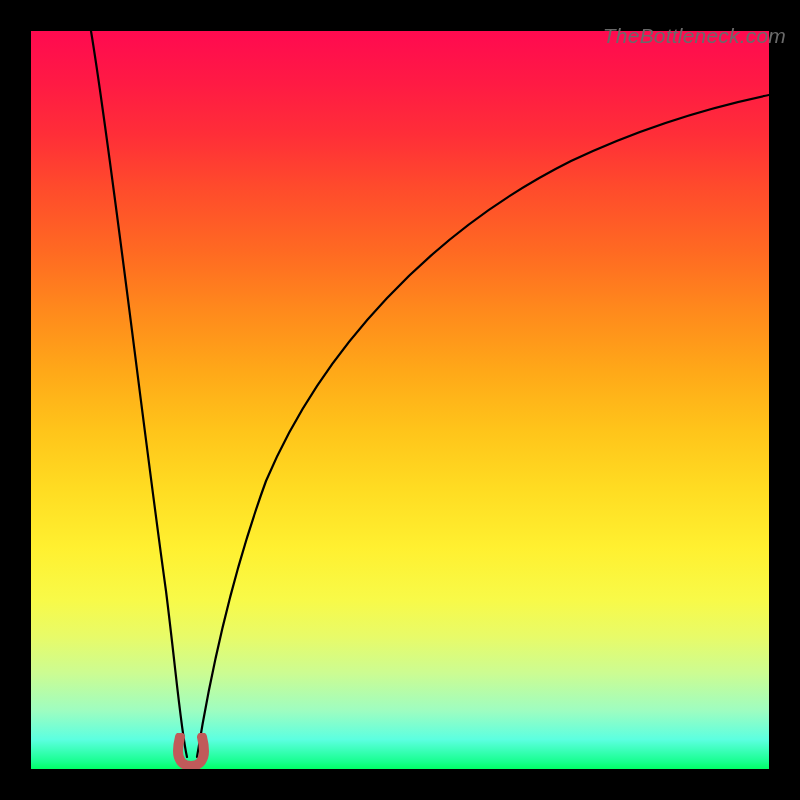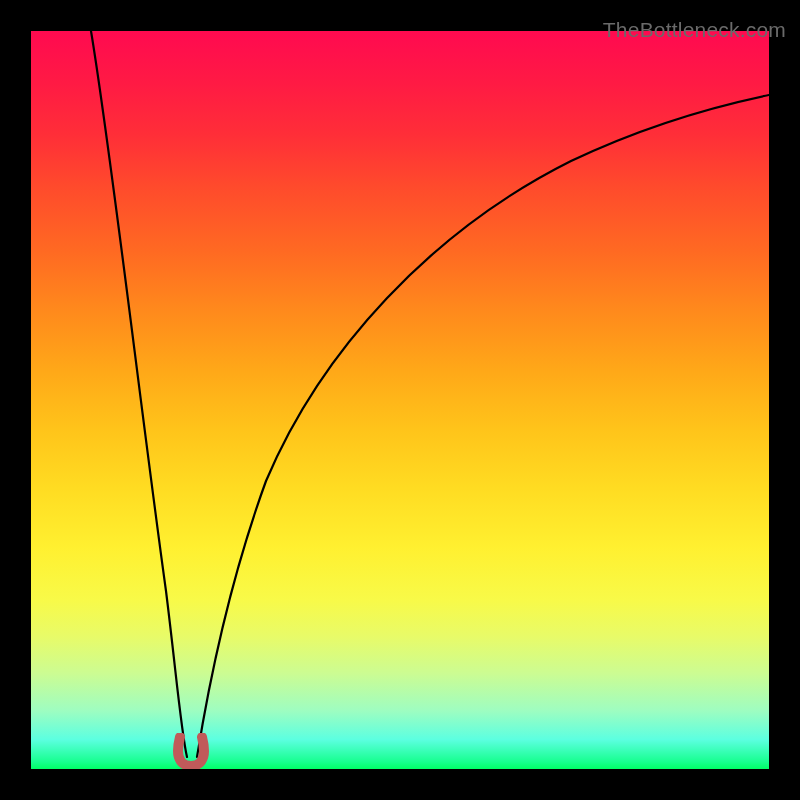--- a/index.html
+++ b/index.html
@@ -54,26 +54,27 @@
     width: 738px;
     height: 738px;
     pointer-events: none;
   }
   .marker {
     position: absolute;
     pointer-events: none;
   }
   .watermark {
     position: absolute;
-    top: 18px;
+    top: 24px;
     right: 14px;
     color: #6a6a6a;
     font-size: 21px;
     font-weight: 400;
     letter-spacing: 0.2px;
+    font-style: italic;
   }
 </style>
 </head>
 <body>
 
 <div class="frame">
   <div class="plot">
 
     <svg class="curve" viewBox="0 0 738 738" preserveAspectRatio="none">
 

